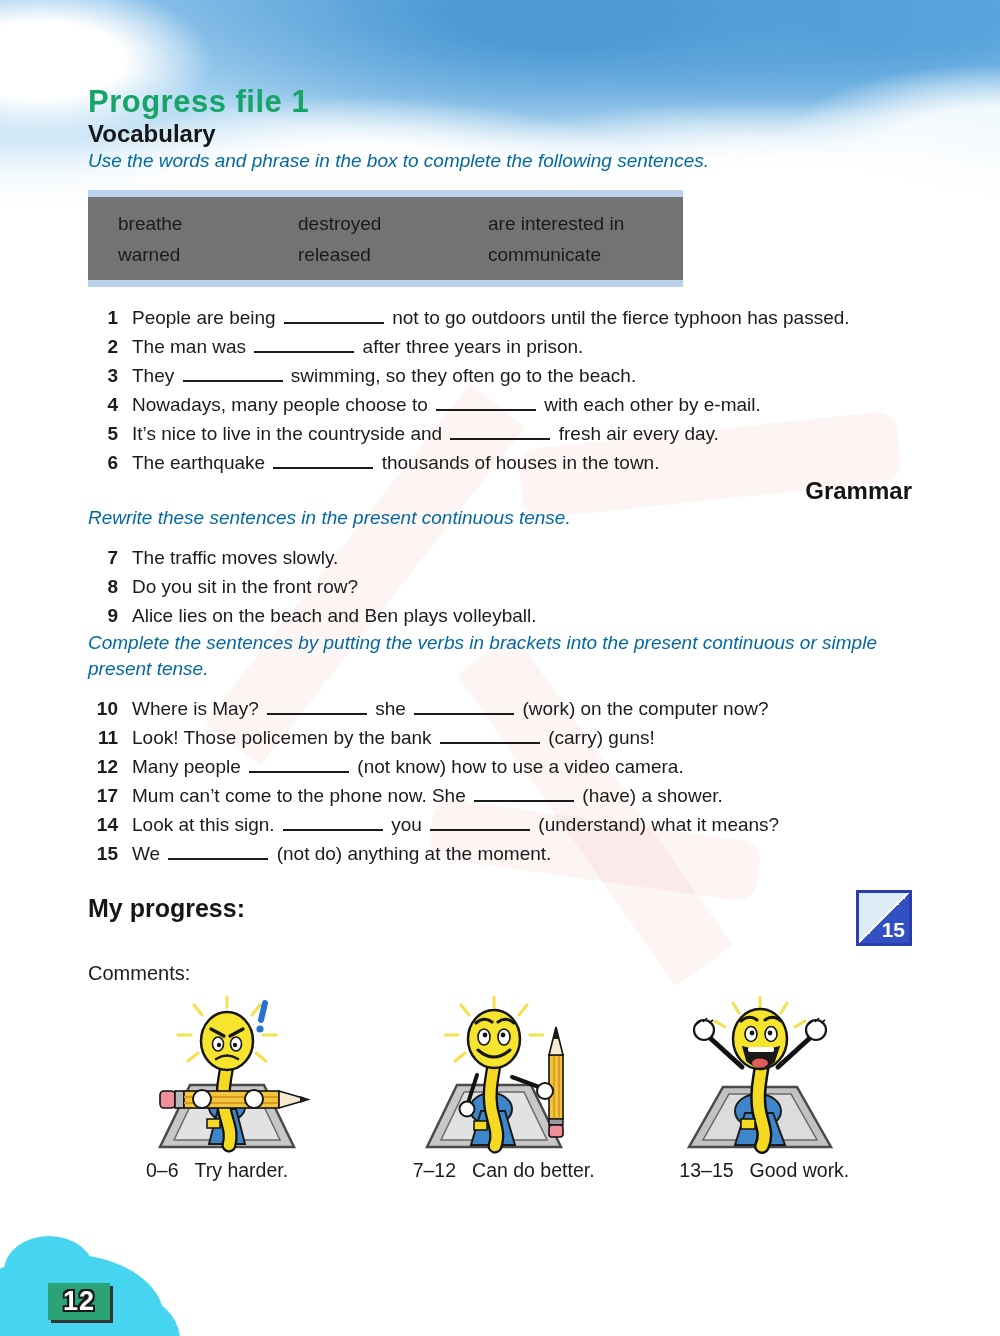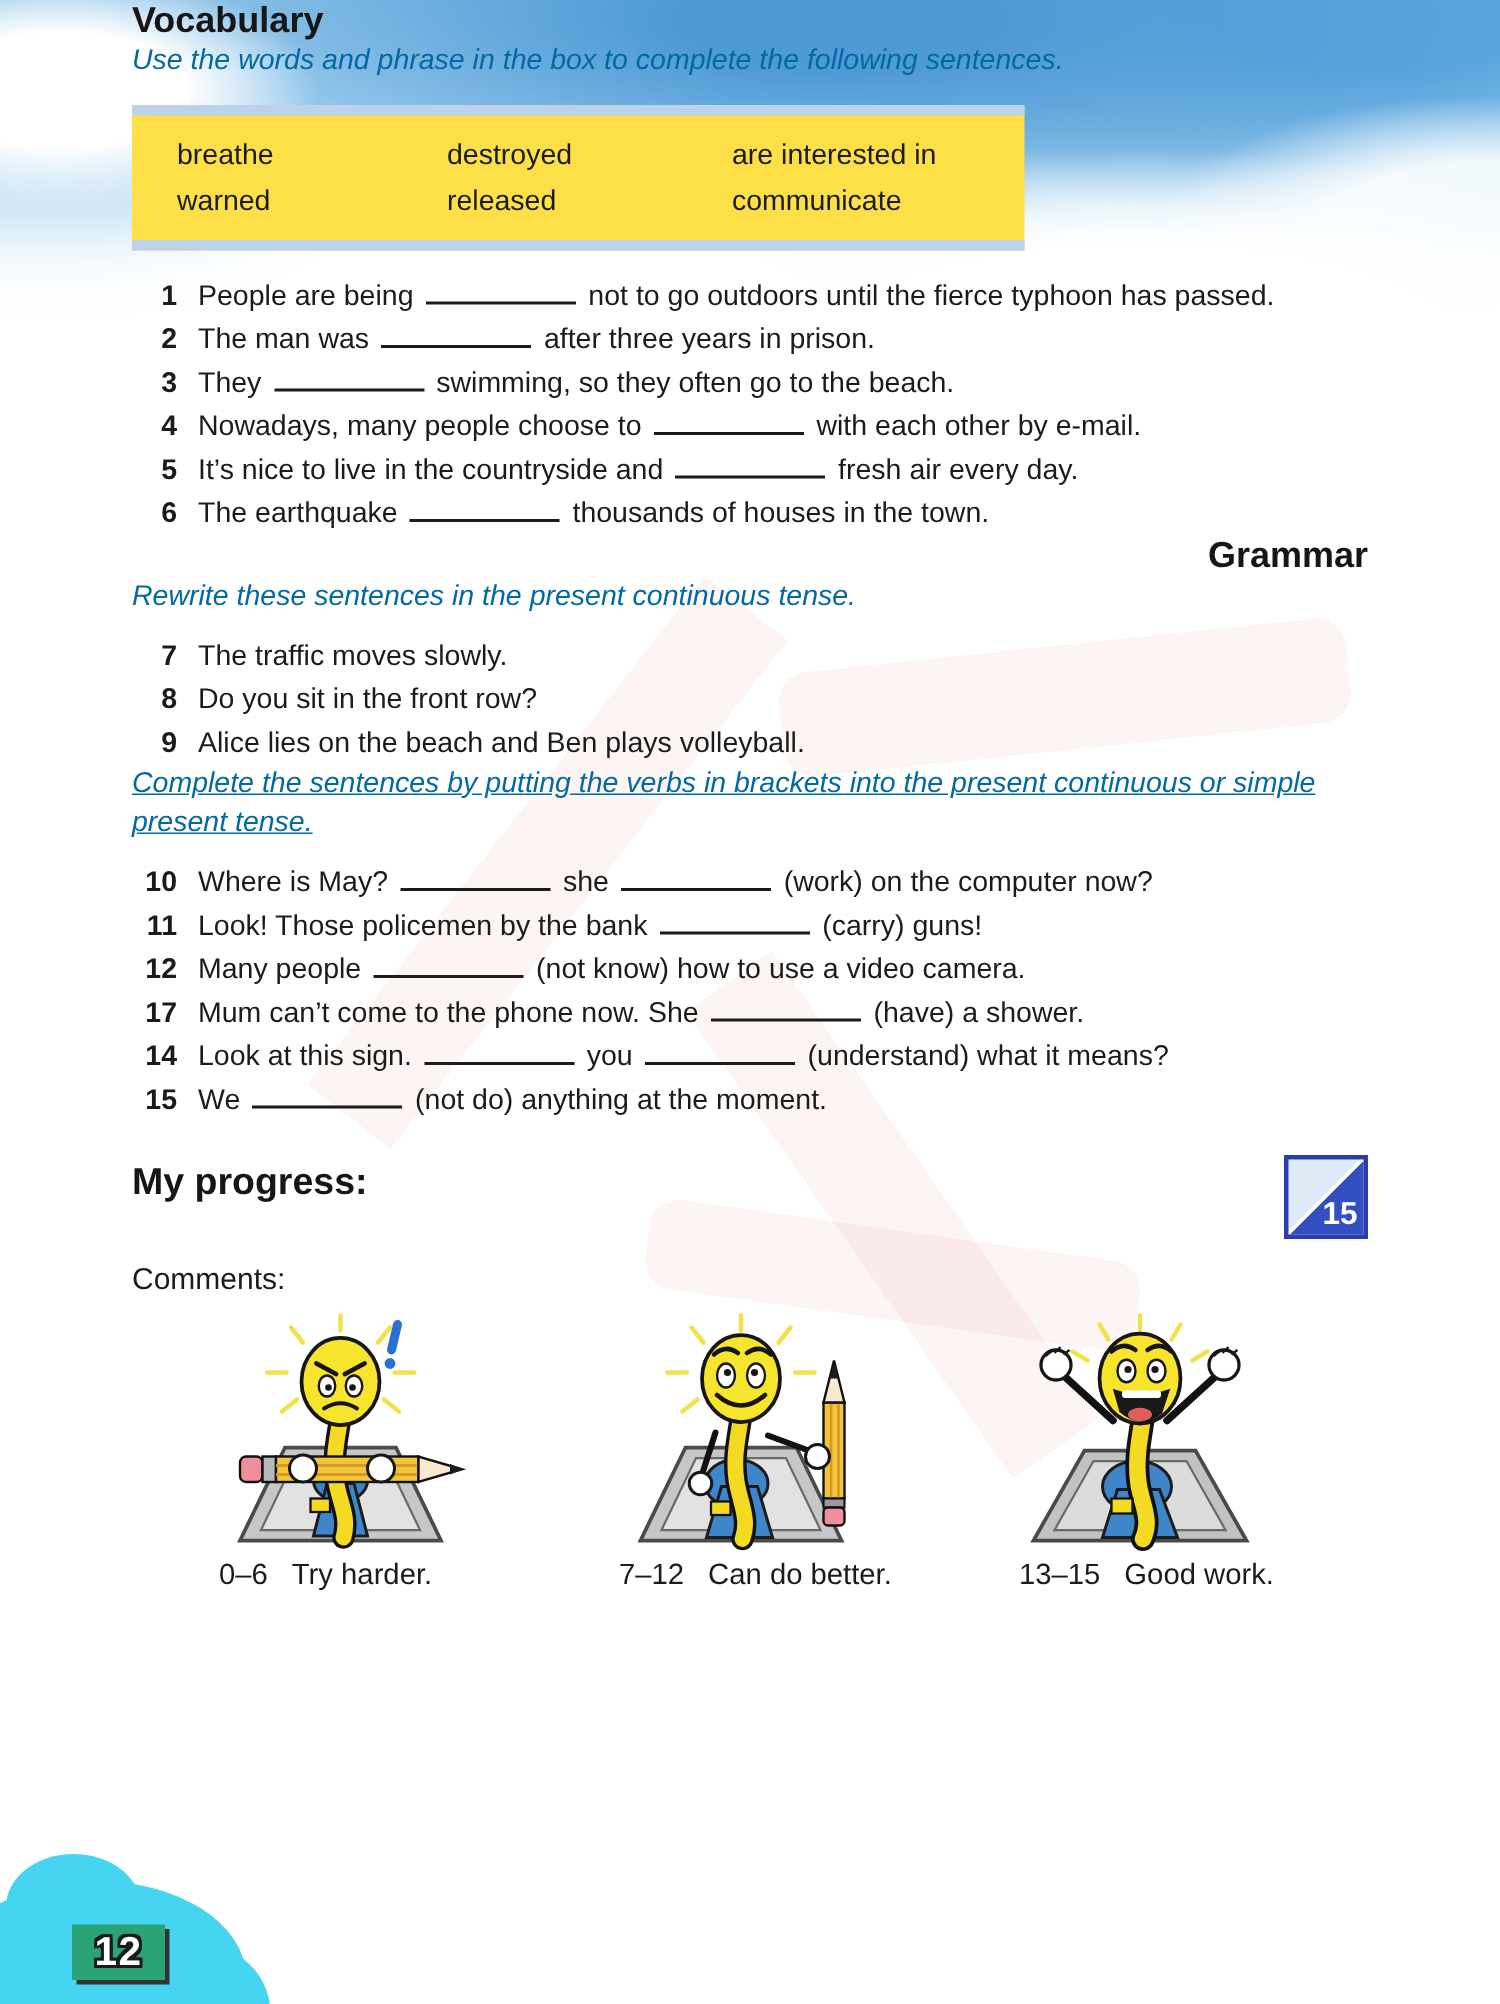--- a/index.html
+++ b/index.html
@@ -37,27 +37,27 @@
   h1.title{
     margin:0;padding-top:84px;font-size:31px;font-weight:bold;color:#17a468;
     letter-spacing:0.5px;
   }
   h2.section{margin:0;font-size:24px;font-weight:bold;color:#161616;}
   .vocab-head{margin-top:32px;}
   .grammar-head{margin-top:24px;text-align:right;}
   p.instruction{margin:0;font-style:italic;font-size:19px;line-height:26px;color:#0369a1;}
   .instr-1{margin-top:22px;}
   .instr-2{margin-top:20px;}
-  .instr-3{margin-top:28px;max-width:840px;text-decoration:underline;}
+  .instr-3{margin-top:28px;max-width:840px;}
 
   
   .word-box{
     margin-top:16px;width:565px;
     border-top:7px solid #bcd2ea;border-bottom:7px solid #bcd2ea;
-    background:#fde047;
+    background:#737373;
     padding:16px 0 14px 30px;
   }
   .word-grid{
     display:grid;grid-template-columns:180px 190px auto;row-gap:9px;
     font-size:19px;
   }
 
   
   .q-list{margin-top:16px;}
   .q-list.tight{margin-top:12px;}
@@ -112,20 +112,21 @@
 <div class="page">
 
   <div class="sky"></div>
   <div class="wm wm1"></div>
   <div class="wm wm2"></div>
   <div class="wm wm3"></div>
   <div class="wm wm4"></div>
 
   <div class="content">
 
+    <h1 class="title">Progress file 1</h1>
 
     <h2 class="section vocab-head">Vocabulary</h2>
 
     <p class="instruction instr-1">Use the words and phrase in the box to complete the following sentences.</p>
 
     <div class="word-box">
       <div class="word-grid">
         <span>breathe</span>
         <span>destroyed</span>
         <span>are interested in</span>

